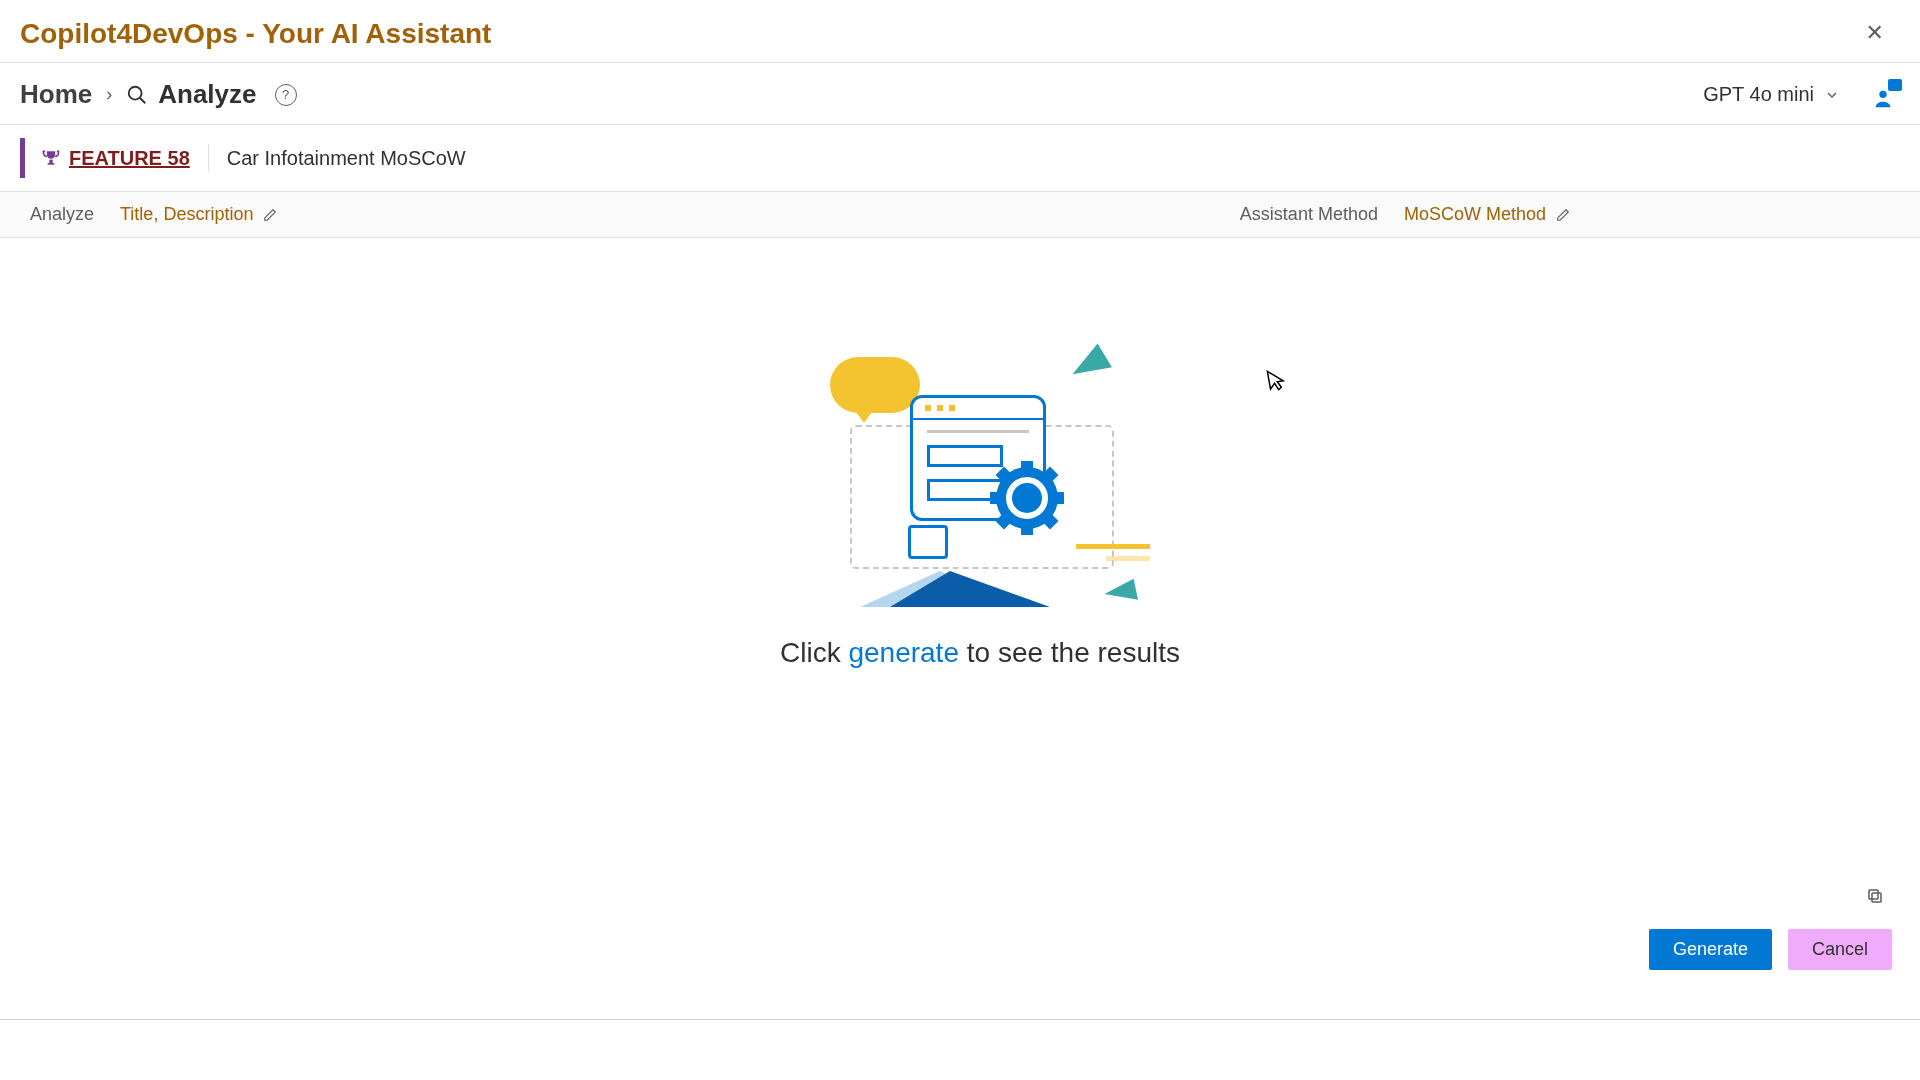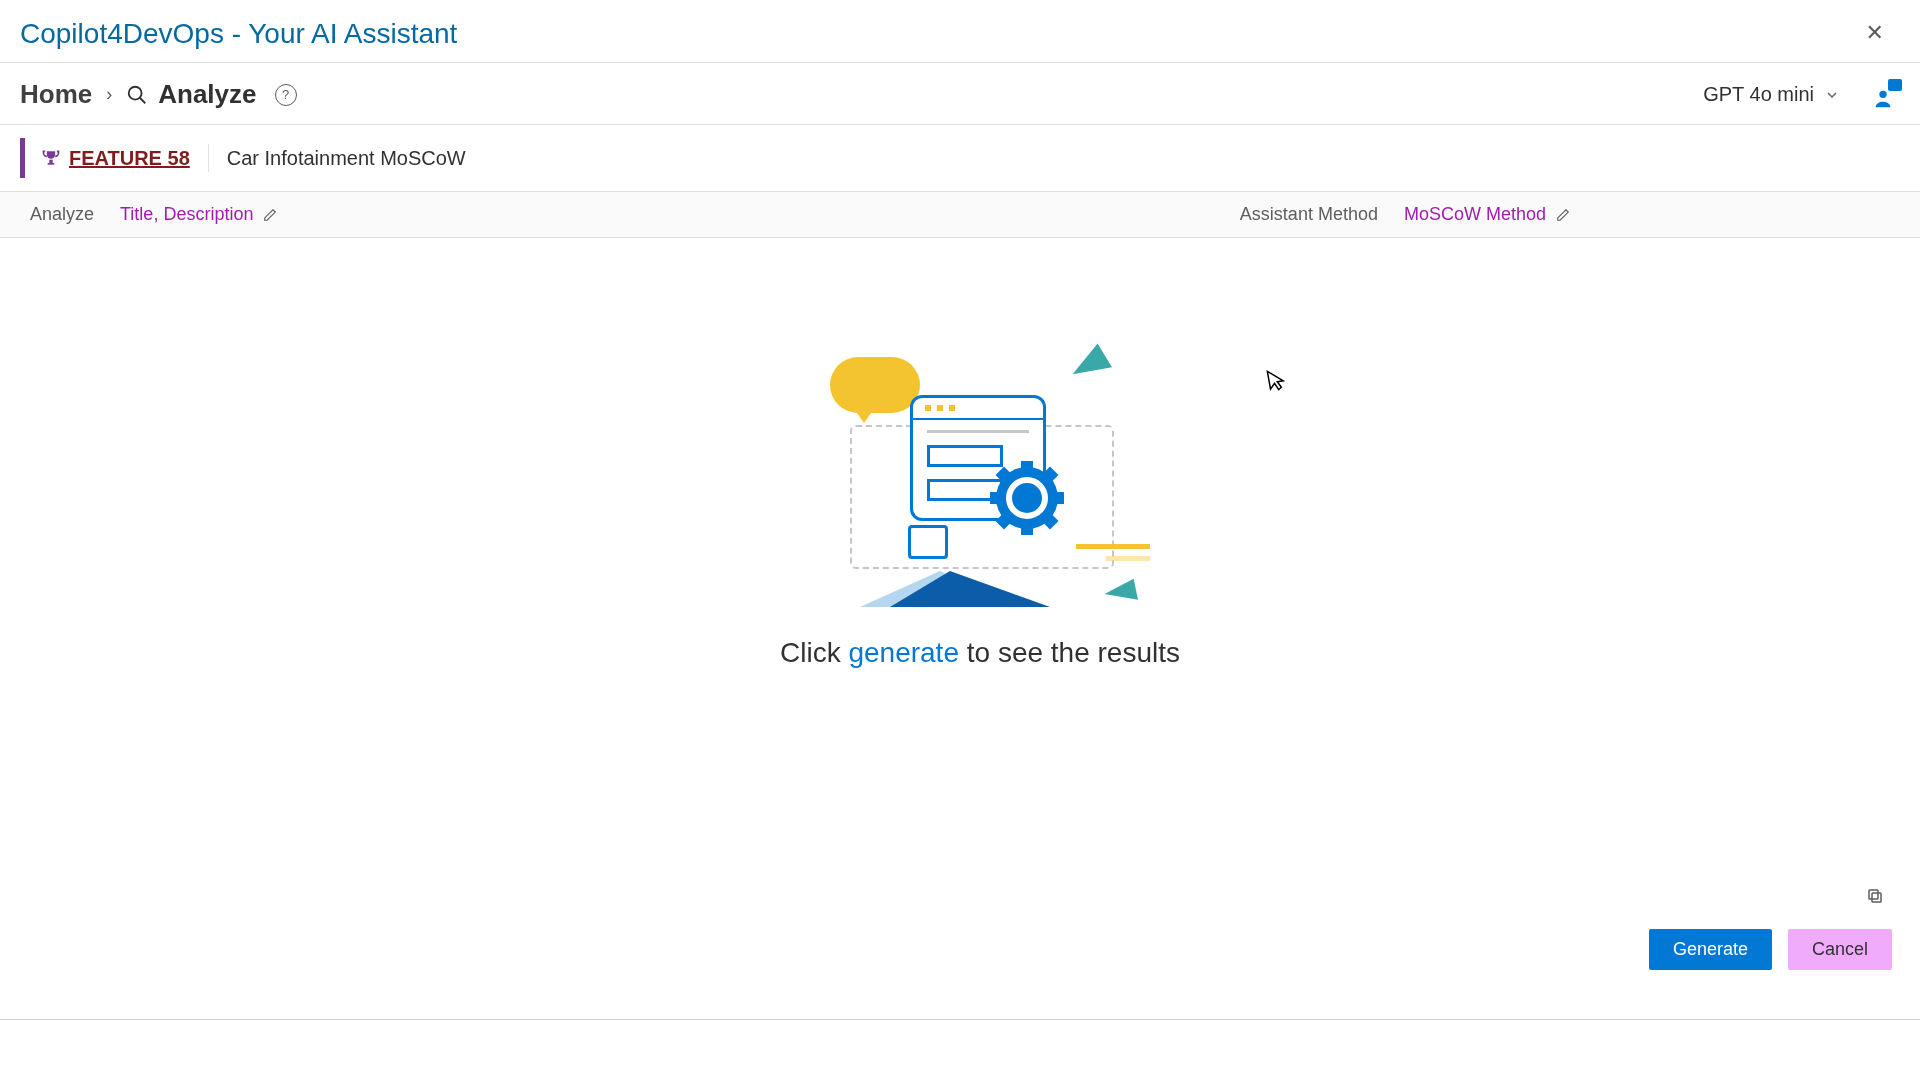--- a/index.html
+++ b/index.html
@@ -12,22 +12,22 @@
     color: #323130;
     overflow: hidden;
   }
 
   .header {
     padding: 18px 20px 12px 20px;
     position: relative;
   }
   .header-title {
     font-size: 28px;
-    font-weight: 400;
-    color: #0369a1;
+    font-weight: 700;
+    color: #a16207;
   }
   .close-btn {
     position: absolute;
     top: 18px;
     right: 28px;
     font-size: 22px;
     color: #605e5c;
     cursor: pointer;
     padding: 4px 8px;
     line-height: 1;
@@ -153,21 +153,21 @@
     padding: 12px 30px;
     border-bottom: 1px solid #e1dfdd;
     gap: 26px;
     font-size: 18px;
     background: #fafafa;
   }
   .param-label {
     color: #605e5c;
   }
   .param-value {
-    color: #a21caf;
+    color: #a16207;
     display: flex;
     align-items: center;
     gap: 10px;
   }
   .pencil-icon {
     color: #605e5c;
     cursor: pointer;
     font-size: 15px;
   }
   .params-gap { flex: 1; }

